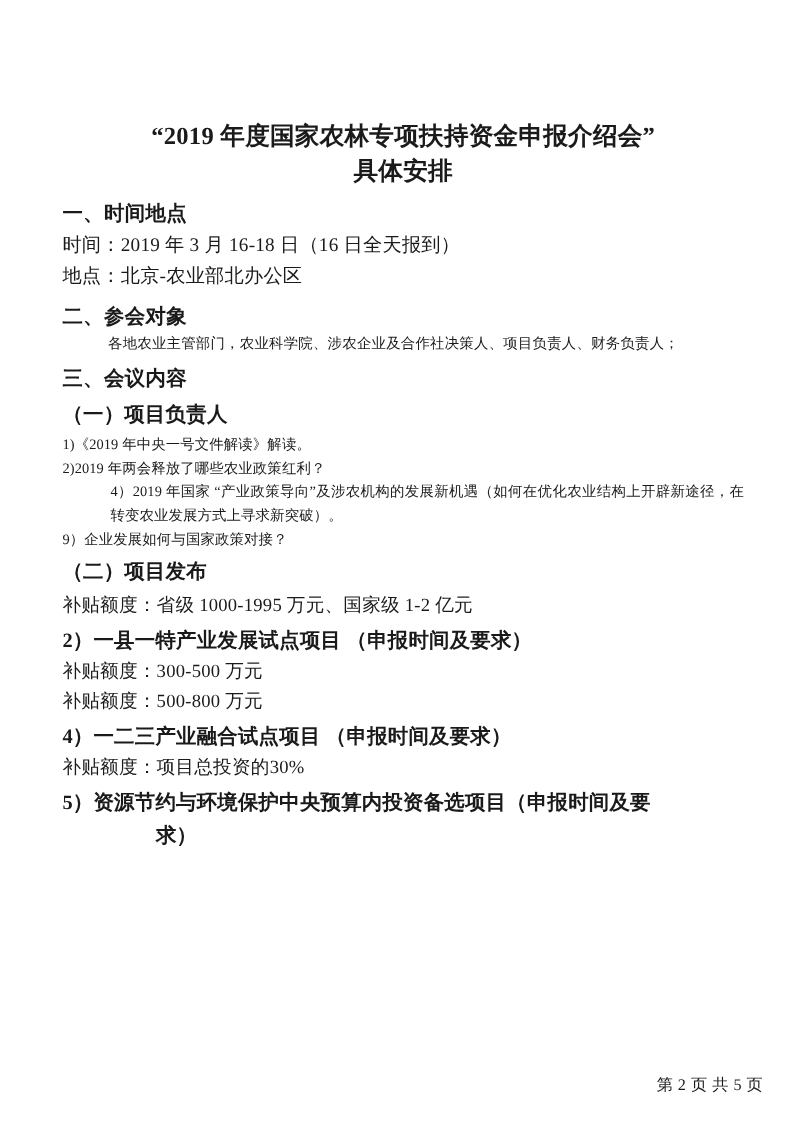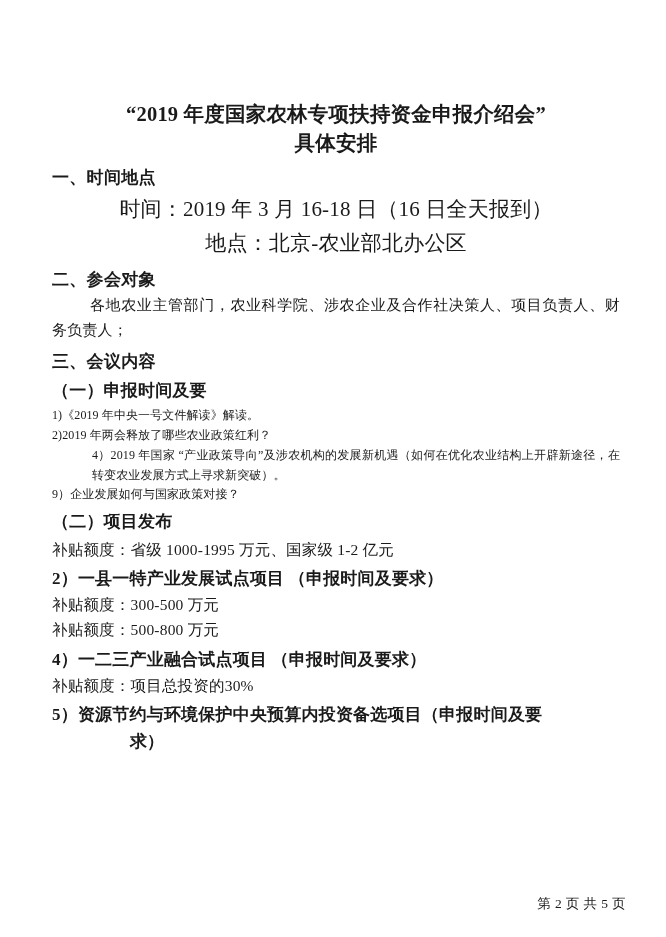--- a/index.html
+++ b/index.html
@@ -44,28 +44,27 @@
   .indent1 {
     margin-left: 38px;
   }
   .indent2 {
     margin-left: 40px;
   }
   .indent-sub {
     margin-left: 78px;
   }
   .body-line {
-    font-size: 21px;
+    font-size: 16px;
     line-height: 1.62;
     margin: 0;
     letter-spacing: 0.2px;
-    text-align: center;
   }
   .para {
-    font-size: 15px;
+    font-size: 12px;
     line-height: 1.62;
     margin: 0;
     letter-spacing: 0.2px;
     text-align: justify;
   }
   .sub-head {
     font-weight: bold;
     font-size: 17px;
     line-height: 1.58;
     margin: 4px 0 1px 0;
@@ -93,21 +92,21 @@
   }
   .numlist {
     font-size: 12px;
     line-height: 1.65;
     margin: 0;
     letter-spacing: 0.1px;
     text-align: justify;
   }
   .footer {
     position: absolute;
-    right: 40px;
+    right: 30px;
     bottom: 36px;
     font-size: 13.5px;
     letter-spacing: 0.4px;
     color: #1a1a1a;
   }
   .blk { display: block; }
 </style>
 </head>
 <body>
 
@@ -120,21 +119,21 @@
 
   <div class="section-head">一、时间地点</div>
   <div class="body-line indent1">时间：2019 年 3 月 16-18 日（16 日全天报到）</div>
   <div class="body-line indent1">地点：北京-农业部北办公区</div>
 
   <div class="section-head">二、参会对象</div>
   <div class="para" style="text-indent:38px;">各地农业主管部门，农业科学院、涉农企业及合作社决策人、项目负责人、财务负责人；</div>
 
   <div class="section-head">三、会议内容</div>
 
-  <div class="sub-head indent2">（一）申报时间及要</div>
+  <div class="sub-head indent2">（一）项目负责人</div>
 
   <div class="numlist indent2">1)《2019 年中央一号文件解读》解读。</div>
   <div class="numlist indent2">2)2019 年两会释放了哪些农业政策红利？</div>
   <div class="numlist" style="margin-left:40px; text-indent:0;">4）2019 年国家 “产业政策导向”及涉农机构的发展新机遇（如何在优化农业结构上开辟新途径，在转变农业发展方式上寻求新突破）。</div>
   <div class="numlist indent2">9）企业发展如何与国家政策对接？</div>
 
   <div class="sub-head indent2">（二）项目发布</div>
 
   <div class="note indent-sub">补贴额度：省级 1000-1995 万元、国家级 1-2 亿元</div>
 

